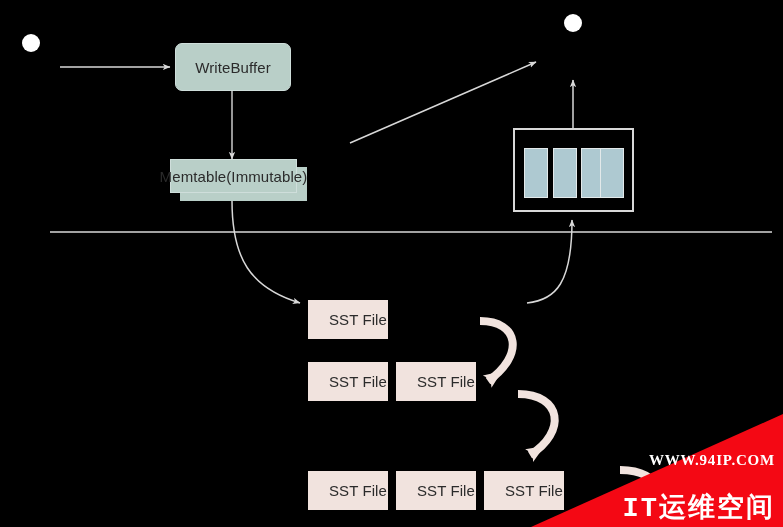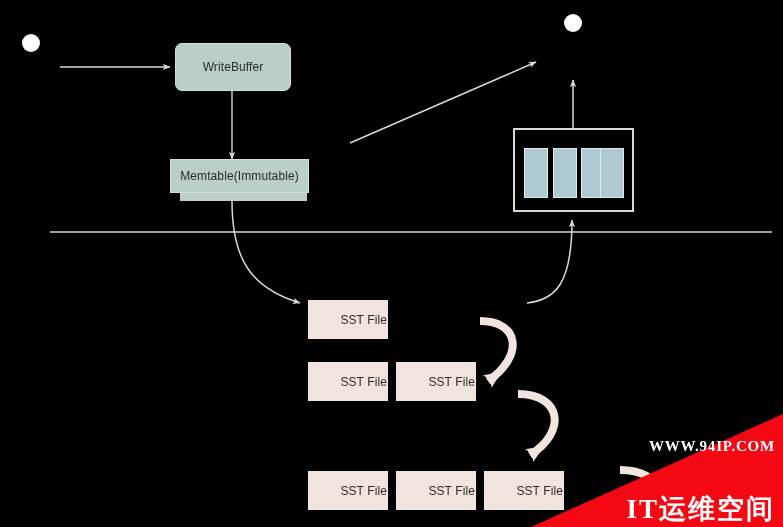--- a/index.html
+++ b/index.html
@@ -22,21 +22,21 @@
     left: 0;
     top: 0;
     width: 783px;
     height: 527px;
   }
   .node {
     position: absolute;
     display: flex;
     align-items: center;
     justify-content: center;
-    font-size: 12px;
+    font-size: 15px;
     line-height: 1;
     color: #2b2b2b;
     box-sizing: border-box;
     letter-spacing: 0.1px;
     white-space: nowrap;
   }
   .node-mem {
     background: #b9cfc8;
     border: 1px solid #cfdedb;
   }
@@ -83,33 +83,33 @@
     left: 0;
     top: 0;
     width: 252px;
     height: 113px;
     background: #f40814;
     clip-path: polygon(100% 0, 100% 100%, 0 100%);
   }
   .wm-url {
     position: absolute;
     right: 8px;
-    top: 24px;
+    top: 38px;
     color: #ffffff;
     font-family: "Liberation Serif", serif;
     font-weight: bold;
     font-size: 15px;
     letter-spacing: 0.8px;
   }
   .wm-cn {
     position: absolute;
     right: 8px;
     bottom: 4px;
     color: #ffffff;
-    font-family: Liberation Serif, serif;
+    font-family: Liberation Mono, monospace;
     font-weight: bold;
     font-size: 27px;
     letter-spacing: 2px;
     line-height: 1.05;
   }
 </style>
 </head>
 <body>
 
 <div id="canvas">
@@ -146,21 +146,21 @@
   </svg>
 
   <div class="dot" style="left:22px; top:34px; width:18px; height:18px;"></div>
   <div class="dot" style="left:564px; top:14px; width:18px; height:18px;"></div>
 
   <div class="node node-mem node-rounded" style="left:175px; top:43px; width:116px; height:48px;">
     <span>WriteBuffer</span>
   </div>
 
   <div class="node memtable-shadow" style="left:180px; top:167px; width:127px; height:34px;"></div>
-  <div class="node node-mem" style="left:170px; top:159px; width:139px; height:34px;">
+  <div class="node node-mem" style="left:170px; top:159px; width:127px; height:34px;">
     <span>Memtable(Immutable)</span>
   </div>
 
   <div class="cache-box" style="left:513px; top:128px; width:121px; height:84px;"></div>
   <div class="cache-bar" style="left:524px; top:148px; width:24px; height:50px;"></div>
   <div class="cache-bar" style="left:553px; top:148px; width:24px; height:50px;"></div>
   <div class="cache-bar" style="left:581px; top:148px; width:24px; height:50px;"></div>
   <div class="cache-bar" style="left:600px; top:148px; width:24px; height:50px;"></div>
 
   <div class="node node-sst" style="left:308px; top:300px; width:80px; height:39px;">

